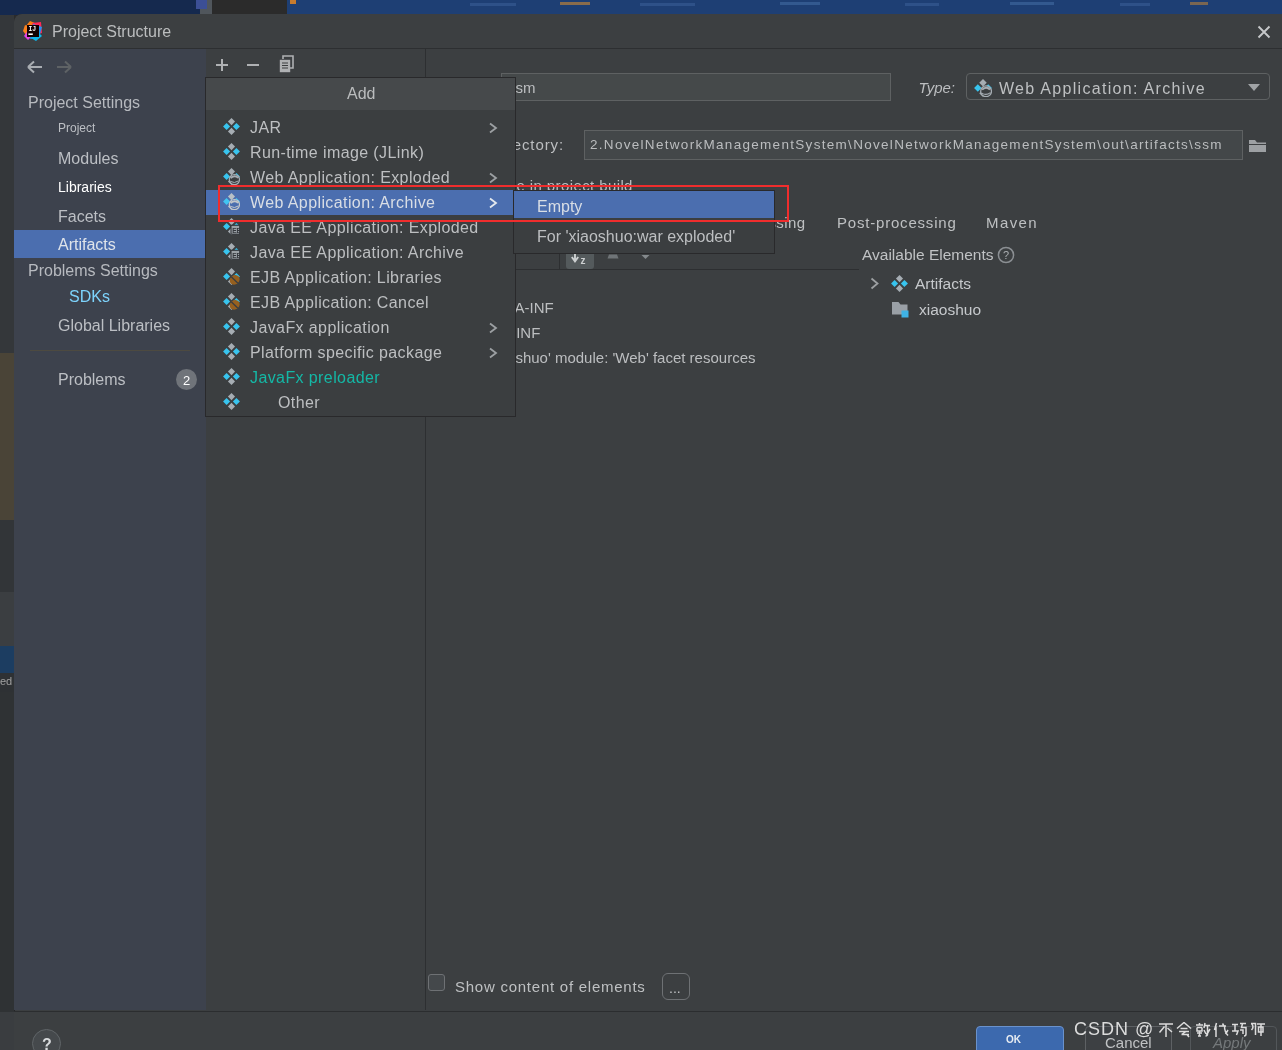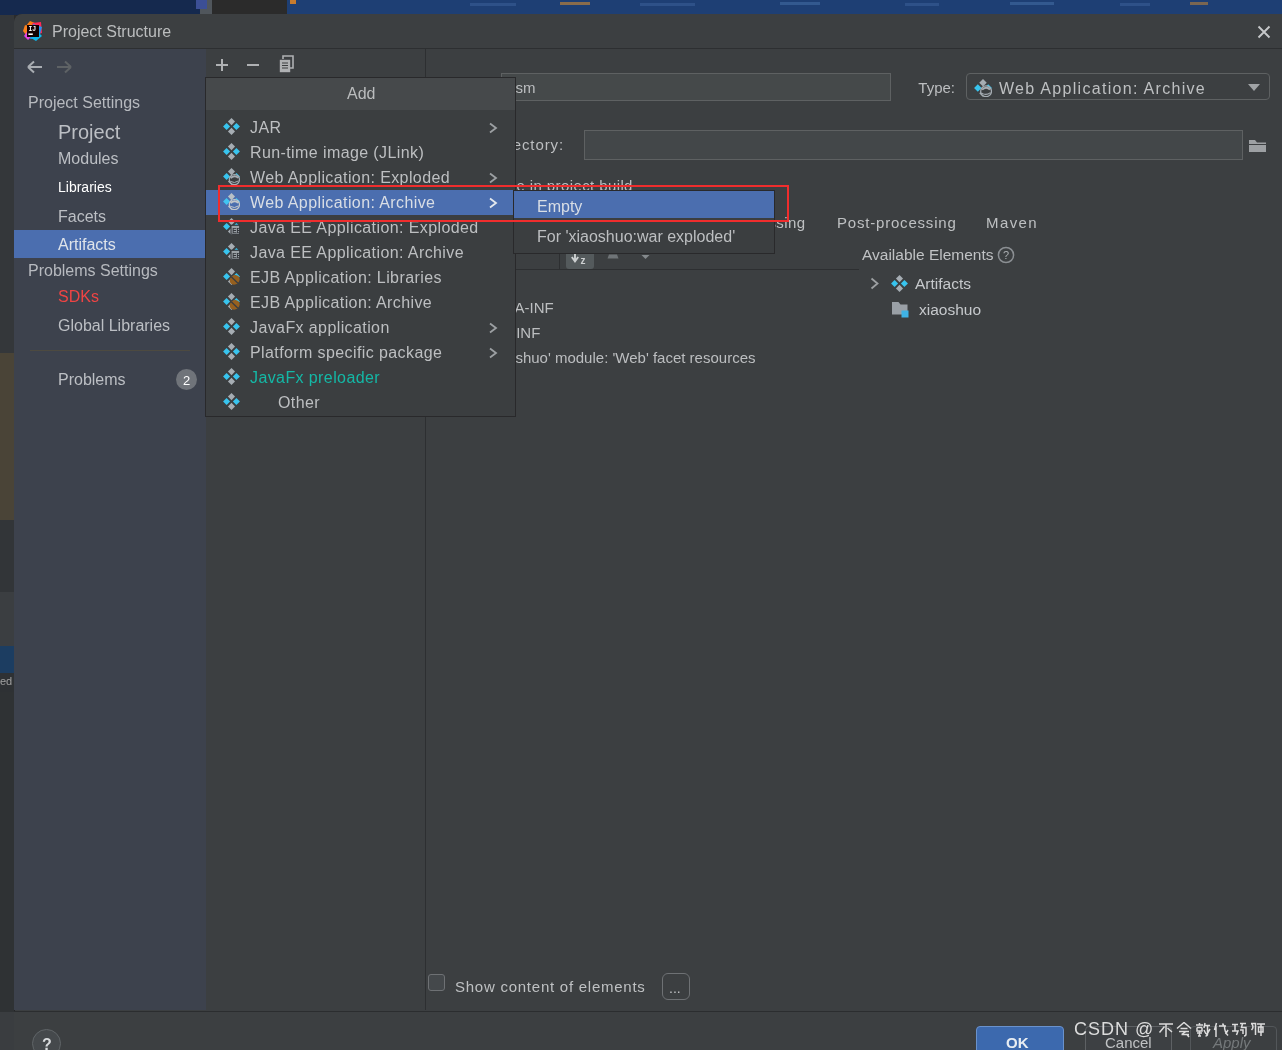--- a/index.html
+++ b/index.html
@@ -59,28 +59,28 @@
   </svg>
 
   <div class="abs" style="left:14px;top:49px;width:192px;height:961px;background:#3d424d;"></div>
   <svg class="abs" style="left:24px;top:59px;" width="20" height="16" viewBox="0 0 20 16">
     <path d="M18 8 L4 8 M4 8 L10 2.5 M4 8 L10 13.5" stroke="#a9adb2" stroke-width="2" fill="none"></path>
   </svg>
   <svg class="abs" style="left:55px;top:59px;" width="20" height="16" viewBox="0 0 20 16">
     <path d="M2 8 L16 8 M16 8 L10 2.5 M16 8 L10 13.5" stroke="#5e6265" stroke-width="2" fill="none"></path>
   </svg>
   <div class="txt" style="left:28px;top:95px;font-size:16px;color:#b7babf;">Project Settings</div>
-  <div class="txt" style="left:58px;top:122px;font-size:20px;color:#bcbfc4;">Project</div>
+  <div class="txt" style="left:58px;top:122px;font-size:12px;color:#bcbfc4;">Project</div>
   <div class="txt" style="left:58px;top:151px;font-size:16px;color:#bcbfc4;">Modules</div>
   <div class="txt" style="left:58px;top:180px;font-size:14px;color:#ffffff;">Libraries</div>
   <div class="txt" style="left:58px;top:209px;font-size:16px;color:#bcbfc4;">Facets</div>
   <div class="abs" style="left:14px;top:230px;width:192px;height:28px;background:#4b6eaf;"></div>
   <div class="txt" style="left:58px;top:237px;font-size:16px;color:#dfe4ea;">Artifacts</div>
   <div class="txt" style="left:28px;top:263px;font-size:16px;color:#b7babf;">Problems Settings</div>
-  <div class="txt" style="left:58px;top:289px;font-size:16px;color:#ef4444;">SDKs</div>
+  <div class="txt" style="left:69px;top:289px;font-size:16px;color:#7dd3fc;">SDKs</div>
   <div class="txt" style="left:58px;top:318px;font-size:16px;color:#bcbfc4;">Global Libraries</div>
   <div class="abs" style="left:30px;top:350px;width:160px;height:1px;background:#4d4a40;"></div>
   <div class="txt" style="left:58px;top:372px;font-size:16px;color:#bcbfc4;">Problems</div>
   <div class="abs" style="left:176px;top:369px;width:21px;height:21px;border-radius:50%;background:#70747a;"></div>
   <div class="txt" style="left:183px;top:374px;font-size:13px;color:#ffffff;">2</div>
 
   <svg class="abs" style="left:215px;top:58px;" width="14" height="14" viewBox="0 0 14 14">
     <path d="M7 1 L7 13 M1 7 L13 7" stroke="#afb1b3" stroke-width="2" fill="none"></path>
   </svg>
   <svg class="abs" style="left:246px;top:58px;" width="14" height="14" viewBox="0 0 14 14">
@@ -90,38 +90,39 @@
     <path d="M5 4 L5 1 L15 1 L15 13 L12 13" fill="none" stroke="#afb1b3" stroke-width="1.6"></path>
     <rect x="1.8" y="4.8" width="10.4" height="12.4" fill="#afb1b3"></rect>
     <path d="M4 8 L10 8 M4 10.5 L10 10.5 M4 13 L10 13" stroke="#3c3f41" stroke-width="1.2"></path>
   </svg>
   <div class="abs" style="left:206px;top:77px;width:219px;height:1px;background:#2d2f31;"></div>
   <div class="abs" style="left:425px;top:49px;width:1px;height:961px;background:#2d2f31;"></div>
 
   <div class="abs" style="left:501px;top:73px;width:390px;height:28px;background:#45494a;border:1px solid #5e6162;"></div>
   <div class="txt" style="left:508px;top:80px;font-size:15px;color:#bcbec0;">ssm</div>
 
-  <div class="txt" style="right:327px;top:80px;font-size:15px;color:#bcbec0;">Type:</div>
+  <div class="txt" style="right:327px;top:80px;font-size:15px;color:#bcbec0;font-style:italic;">Type:</div>
   <div class="abs" style="left:966px;top:73px;width:304px;height:27px;background:#3c3f41;border:1px solid #5e6162;border-radius:4px;"></div>
   <svg class="abs" style="left:974px;top:79px;z-index:1;" width="18" height="18" viewBox="0 0 17 17">
       <rect x="6.0" y="1.1" width="5" height="5" transform="rotate(45 8.5 3.6)" fill="#a6adb3"></rect>
       <rect x="1.1" y="6.0" width="5" height="5" transform="rotate(45 3.6 8.5)" fill="#38c4ee"></rect>
       <rect x="10.9" y="6.0" width="5" height="5" transform="rotate(45 13.4 8.5)" fill="#38c4ee"></rect>
       <rect x="6.0" y="10.9" width="5" height="5" transform="rotate(45 8.5 13.4)" fill="#a6adb3"></rect>
       <circle cx="11.4" cy="11.6" r="5.1" fill="#3b3e40" stroke="#a6adb3" stroke-width="1.2"></circle>
       <path d="M7.7 10.2 A4.6 4.6 0 0 1 15.1 10" stroke="#a6adb3" stroke-width="1.8" fill="none"></path>
       <path d="M7.3 13.3 Q11.4 16 15.5 12.9" stroke="#a6adb3" stroke-width="1" fill="none"></path>
     </svg>
   <div class="txt" style="left:999px;top:81px;font-size:16px;letter-spacing:1.3px;color:#bec0c2;">Web Application: Archive</div>
   <svg class="abs" style="left:1247px;top:83px;" width="14" height="9" viewBox="0 0 14 9">
     <polygon points="1,1 13,1 7,8" fill="#a0a3a6"></polygon>
   </svg>
 
   <div class="txt" style="right:718px;top:137px;font-size:15px;letter-spacing:0.9px;color:#bcbec0;">Output directory:</div>
   <div class="abs" style="left:584px;top:130px;width:659px;height:30px;background:#434749;border:1px solid #5e6162;"></div>
+  <div class="txt" style="left:590px;top:138px;font-size:13.5px;letter-spacing:1.3px;color:#bbbdbf;">2.NovelNetworkManagementSystem\NovelNetworkManagementSystem\out\artifacts\ssm</div>
   <svg class="abs" style="left:1248px;top:137px;" width="19" height="16" viewBox="0 0 19 16">
     <path d="M1 3 L7 3 L9 5.5 L18 5.5 L18 15 L1 15 Z" fill="#9da0a3"></path>
     <path d="M1 7.5 L18 7.5" stroke="#3c3f41" stroke-width="1"></path>
   </svg>
 
   <div class="abs" style="left:434px;top:177px;width:17px;height:17px;background:#43474a;border:1.5px solid #6e7174;border-radius:3px;"></div>
   <div class="txt" style="left:474px;top:178px;font-size:15px;letter-spacing:0.4px;color:#bcbec0;">Include in project build</div>
 
   <div class="txt" style="left:699px;top:215px;font-size:15px;letter-spacing:0.4px;color:#bec0c2;">Pre-processing</div>
   <div class="txt" style="left:837px;top:215px;font-size:15px;letter-spacing:0.8px;color:#bec0c2;">Post-processing</div>
@@ -168,21 +169,21 @@
 
   <div class="abs" style="left:428px;top:974px;width:17px;height:17px;background:#44484b;border:1.5px solid #6e7174;border-radius:3px;"></div>
   <div class="txt" style="left:455px;top:979px;font-size:15px;letter-spacing:0.75px;color:#bec0c2;">Show content of elements</div>
   <div class="abs" style="left:662px;top:973px;width:28px;height:27px;border:1.5px solid #6e7174;border-radius:6px;"></div>
   <div class="txt" style="left:669px;top:981px;font-size:14px;color:#c0c2c4;">...</div>
 
   <div class="abs" style="left:14px;top:1011px;width:1268px;height:39px;background:#3c3f41;border-top:1px solid #2b2d2f;"></div>
   <div class="abs" style="left:32px;top:1029px;width:29px;height:29px;background:#45494c;border:1.5px solid #606568;border-radius:50%;"></div>
   <div class="txt" style="left:42px;top:1037px;font-size:16px;font-weight:bold;color:#d8dbdd;">?</div>
   <div class="abs" style="left:976px;top:1026px;width:88px;height:30px;background:#3c69ae;border:1px solid #6a92cc;border-radius:4px;"></div>
-  <div class="txt" style="left:1006px;top:1035px;font-size:15px;font-weight:bold;color:#e8edf2;">OK</div>
+  <div class="txt" style="left:1006px;top:1035px;font-size:10px;font-weight:bold;color:#e8edf2;">OK</div>
   <div class="abs" style="left:1085px;top:1026px;width:87px;height:30px;background:#3d4043;border:1px solid #5e6164;border-radius:4px;"></div>
   <div class="txt" style="left:1105px;top:1035px;font-size:15px;color:#c0c2c4;">Cancel</div>
   <div class="abs" style="left:1190px;top:1026px;width:87px;height:30px;background:#3c3f41;border:1px solid #53575a;border-radius:4px;"></div>
   <div class="txt" style="left:1213px;top:1035px;font-size:15px;color:#74787a;font-style:italic;">Apply</div>
 
   <div class="abs" style="left:205px;top:77px;width:311px;height:340px;background:#3b3e40;border:1px solid #29292b;z-index:50;"></div>
   <div class="abs" style="left:206px;top:78px;width:309px;height:32px;background:#46494b;z-index:51;"></div>
   <div class="txt" style="left:347px;top:86px;font-size:16px;color:#bbbdbe;z-index:52;">Add</div>
   <div class="abs" style="left:206px;top:190px;width:309px;height:25px;background:#4b6eaf;z-index:51;"></div>
 
@@ -257,21 +258,21 @@
     </svg>
   <div class="txt" style="left:250px;top:270px;font-size:16px;color:#bdbfc1;z-index:52;letter-spacing:0.4px;">EJB Application: Libraries</div>
   <svg class="abs" style="left:223px;top:293px;z-index:52;" width="17" height="17" viewBox="0 0 17 17">
       <rect x="6.0" y="1.1" width="5" height="5" transform="rotate(45 8.5 3.6)" fill="#a6adb3"></rect>
       <rect x="1.1" y="6.0" width="5" height="5" transform="rotate(45 3.6 8.5)" fill="#38c4ee"></rect>
       <rect x="10.9" y="6.0" width="5" height="5" transform="rotate(45 13.4 8.5)" fill="#38c4ee"></rect>
       <rect x="6.0" y="10.9" width="5" height="5" transform="rotate(45 8.5 13.4)" fill="#a6adb3"></rect>
       <ellipse cx="11.7" cy="11.9" rx="5.2" ry="4.5" transform="rotate(-40 11.7 11.9)" fill="#96601f"></ellipse>
       <path d="M8.3 8.7 L14.9 15.3" stroke="#3b3e40" stroke-width="1.4" fill="none"></path>
     </svg>
-  <div class="txt" style="left:250px;top:295px;font-size:16px;color:#bdbfc1;z-index:52;letter-spacing:0.4px;">EJB Application: Archive</div>
+  <div class="txt" style="left:250px;top:295px;font-size:16px;color:#bdbfc1;z-index:52;letter-spacing:0.4px;">EJB Application: Cancel</div>
   <svg class="abs" style="left:223px;top:318px;z-index:52;" width="17" height="17" viewBox="0 0 17 17">
       <rect x="6.0" y="1.1" width="5" height="5" transform="rotate(45 8.5 3.6)" fill="#a6adb3"></rect>
       <rect x="1.1" y="6.0" width="5" height="5" transform="rotate(45 3.6 8.5)" fill="#38c4ee"></rect>
       <rect x="10.9" y="6.0" width="5" height="5" transform="rotate(45 13.4 8.5)" fill="#38c4ee"></rect>
       <rect x="6.0" y="10.9" width="5" height="5" transform="rotate(45 8.5 13.4)" fill="#a6adb3"></rect>
     </svg>
   <div class="txt" style="left:250px;top:320px;font-size:16px;color:#bdbfc1;z-index:52;letter-spacing:0.4px;">JavaFx application</div>
   <svg class="abs" style="left:488px;top:322px;z-index:52;" width="10" height="12" viewBox="0 0 10 12">
       <path d="M2 1.5 L8 6 L2 10.5" stroke="#9ca0a3" stroke-width="1.8" fill="none"></path>
     </svg>

